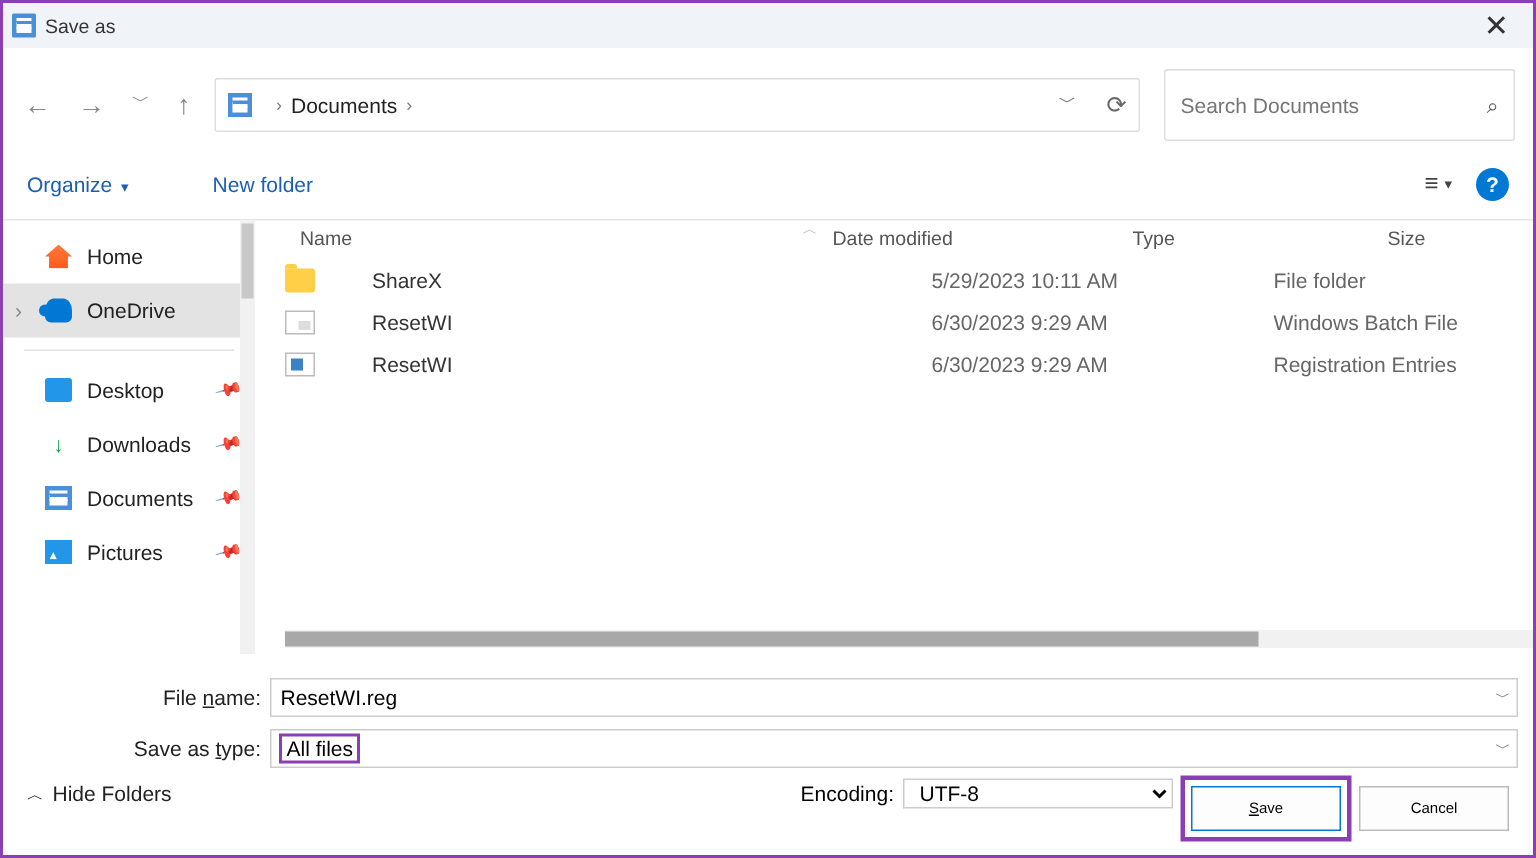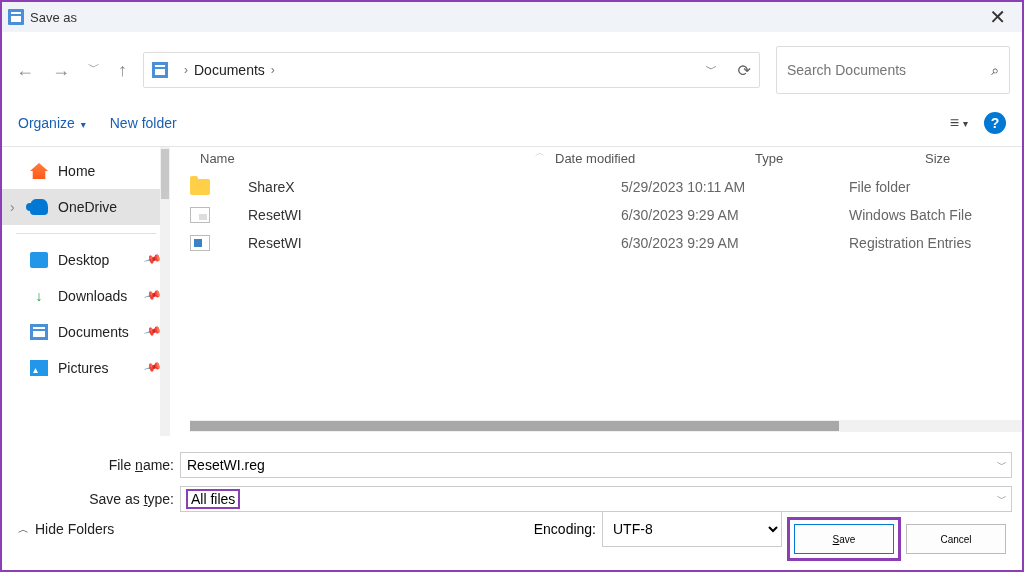--- a/index.html
+++ b/index.html
@@ -19,21 +19,21 @@
     .breadcrumb .bcicon { width: 16px; height: 16px; background: #4a90d9; margin-right: 10px; display:inline-block; position:relative; }
     .breadcrumb .bcicon::after{ content:""; position:absolute; left:3px; right:3px; top:3px; bottom:3px; border-top:2px solid #fff; box-shadow:0 3px 0 #fff, 0 6px 0 #fff; height:2px; }
     .breadcrumb .bcchev { color: #777; margin: 0 6px; font-size: 12px; }
     .breadcrumb .bctxt { font-size: 14px; color: #222; }
     .breadcrumb .right { margin-left: auto; display: flex; gap: 14px; color: #666; }
     .refresh { font-size: 16px; color: #666; margin-left: 6px; }
     .search { width: 234px; height: 48px; border: 1px solid #ddd; border-radius: 2px; display: flex; align-items: center; padding: 0 10px; }
     .search input { border: none; flex: 1; font-size: 14px; color: #888; outline: none; }
     .search .sicon { color: #555; font-size: 14px; }
 
-    .toolbar { display: flex; align-items: center; padding: 4px 16px 12px; }
+    .toolbar { display: flex; align-items: center; padding: 4px 16px 12px; gap: 32px; }
     .toolbar .titem { color: #1a5fb4; font-size: 14px; margin-right: 24px; cursor:pointer; }
     .toolbar .titem .caret { font-size: 10px; margin-left: 2px; }
     .toolbar .right { margin-left: auto; display: flex; align-items: center; gap: 16px; }
     .viewbtn { color: #444; font-size: 16px; display:inline-flex; align-items:center; gap:4px;}
     .helpbtn { width: 22px; height: 22px; background: #0078d4; color: #fff; border-radius: 50%; display: inline-flex; align-items: center; justify-content: center; font-size: 14px; font-weight: bold; }
 
     .body { display: flex; height: 290px; border-top: 1px solid #e5e5e5; }
     .sidebar { width: 175px; position: relative; }
     .sidebar-inner{ width:168px; padding:6px 0;}
     .side-item { display: flex; align-items: center; height: 36px; padding: 0 10px 0 28px; font-size: 14px; color: #222; gap: 10px; cursor:pointer;}
@@ -81,21 +81,21 @@
     .form-row label { width: 140px; text-align: right; font-size: 14px; padding-right: 6px; color: #222;}
     .form-row label u{text-decoration:underline;}
     .form-row .inp { flex: 1; height: 26px; border: 1px solid #ccc; display: flex; align-items: center; padding: 0 6px; font-size: 14px; position:relative;}
     .form-row .inp .dd{ position:absolute; right:4px; color:#777; font-size:10px;}
     .highlighted { outline: 2px solid #8C3FB5; }
 
     .footer { position:absolute; bottom:0; left:0; right:0; display: flex; align-items: center; padding: 14px 16px 16px; }
     .hide-folders { display:flex; align-items:center; gap:6px; font-size:14px; color:#222;}
     .hide-folders .caret{ font-size:11px;}
     .enc { margin-left: auto; display:flex; align-items:center; gap:6px; font-size:14px;}
-    .enc select{ width:180px; height:36px; border:1px solid #ccc; padding:0 6px; font-size:14px; background:#fff;}
+    .enc select{ width:180px; height:20px; border:1px solid #ccc; padding:0 6px; font-size:14px; background:#fff;}
     .btn { width:100px; height:30px; border:1px solid #bbb; background:#fdfdfd; font-size:10px; margin-left:12px; cursor:pointer;margin-top:20px;}
     .btn.save{ border:1px solid #0078d4;}
     .btn.save.hl{ outline:3px solid #8C3FB5; outline-offset:4px;}
   </style>
 </head>
 <body>
 
 <div class="titlebar">
   <span class="ticon"></span>
   <span class="title">Save as</span>

